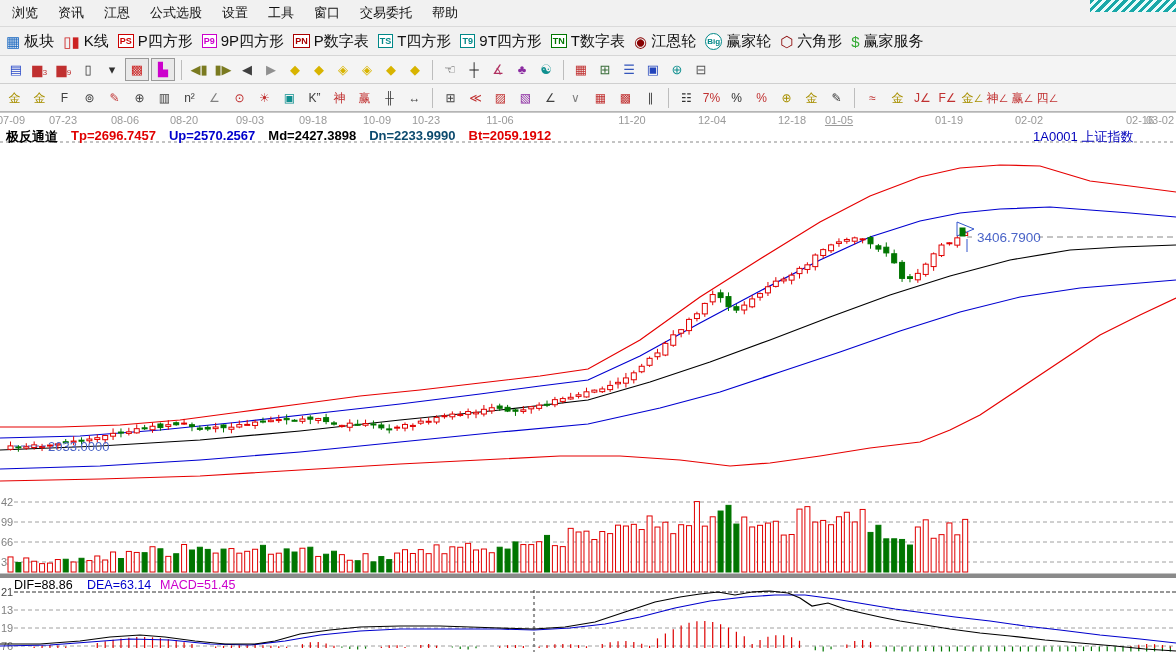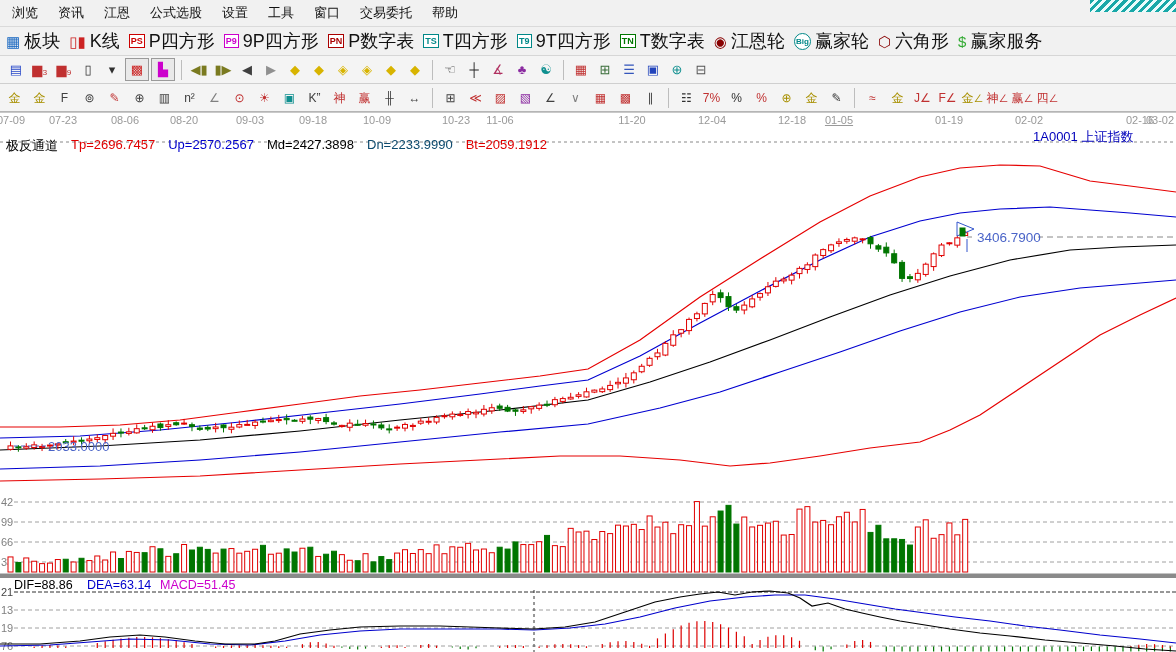--- a/index.html
+++ b/index.html
@@ -3,36 +3,36 @@
 <meta charset="utf-8">
 <style>
   html,body{margin:0;padding:0;}
   body{width:1176px;height:652px;overflow:hidden;position:relative;background:#fff;
        font-family:"Liberation Sans",sans-serif;-webkit-font-smoothing:none;}
   .bar{position:absolute;left:0;width:1176px;background:#f1f1f1;display:flex;align-items:center;box-sizing:border-box;}
   #menubar{top:0;height:27px;border-bottom:1px solid #dadada;padding-left:2px;}
   .menu-item{padding:0 10px;font-size:13px;color:#111;cursor:default;}
   #toolbar-main{top:27px;height:29px;border-bottom:1px solid #d6d6d6;padding-left:6px;}
   .tb2{display:flex;align-items:center;margin-right:9px;cursor:default;}
-  .tb2 .lab{font-size:18px;margin-left:4px;color:#111;white-space:nowrap;}
+  .tb2 .lab{font-size:15px;margin-left:4px;color:#111;white-space:nowrap;}
   .badge{min-width:15px;height:14px;padding:0 1px;border:1px solid;font-size:9px;font-weight:bold;
          display:inline-flex;align-items:center;justify-content:center;background:#fff;box-sizing:border-box;}
   .badge.round{border-radius:50%;width:17px;height:17px;font-size:8px;}
   .gl{font-size:15px;line-height:1;}
   #toolbar-view{top:56px;height:28px;border-bottom:1px solid #cfcfcf;padding-left:4px;background:#f4f4f4;}
   #toolbar-draw{top:84px;height:28px;border-bottom:1px solid #b5b5b5;padding-left:2px;background:#f4f4f4;}
   .tbi{width:22px;height:21px;display:inline-flex;align-items:center;justify-content:center;
        font-size:13px;margin:0 1px;cursor:default;line-height:1;}
   #toolbar-draw .tbi{width:23px;font-size:12px;}
   .tbi.pressed{border:1px solid #9a9a9a;background:#e9e9e9;}
   .vsep{width:1px;height:20px;background:#bdbdbd;margin:0 5px;}
   #axisrow{position:absolute;top:112px;left:0;width:1176px;height:14px;background:#fff;border-top:1px solid #c9c9c9;}
   .dlab{position:absolute;top:1px;font-size:11px;color:#999;transform:translateX(-50%);white-space:nowrap;}
   #chartwrap{position:absolute;top:126px;left:0;width:1176px;height:526px;}
-  #info{position:absolute;top:137px;left:6px;font-size:13px;display:flex;gap:13px;white-space:nowrap;}
+  #info{position:absolute;top:128px;left:6px;font-size:13px;display:flex;gap:13px;white-space:nowrap;font-weight:bold;}
   #ticker{position:absolute;top:128px;left:1033px;font-size:13px;white-space:nowrap;}
   #corner{position:absolute;top:0;right:0;width:86px;height:12px;
           background:repeating-linear-gradient(135deg,#18a8a8 0 3px,#eafcfc 3px 6px);}
   svg{display:block;font-family:"Liberation Sans",sans-serif;}
 </style>
 </head>
 <body>
 
 <div id="menubar" class="bar">
     <span class="menu-item">浏览</span>
@@ -176,21 +176,21 @@
     <span class="tbi" style="color: rgb(192, 48, 48);">四∠</span>
   </div>
 <div id="axisrow">
     <span class="dlab" style="left: 11px; color: rgb(153, 153, 153);">07-09</span>
     <span class="dlab" style="left: 63px; color: rgb(153, 153, 153); text-align: center;">07-23</span>
     <span class="dlab" style="left: 125px; color: rgb(153, 153, 153);">08-06</span>
     <span class="dlab" style="left: 184px; color: rgb(153, 153, 153);">08-20</span>
     <span class="dlab" style="left: 250px; color: rgb(153, 153, 153);">09-03</span>
     <span class="dlab" style="left: 313px; color: rgb(153, 153, 153);">09-18</span>
     <span class="dlab" style="left: 377px; color: rgb(153, 153, 153);">10-09</span>
-    <span class="dlab" style="left: 456px; color: rgb(153, 153, 153);">10-23</span>
+    <span class="dlab" style="left: 426px; color: rgb(153, 153, 153);">10-23</span>
     <span class="dlab" style="left: 500px; color: rgb(153, 153, 153);">11-06</span>
     <span class="dlab" style="left: 632px; color: rgb(153, 153, 153);">11-20</span>
     <span class="dlab" style="left: 712px; color: rgb(153, 153, 153);">12-04</span>
     <span class="dlab" style="left: 792px; color: rgb(153, 153, 153);">12-18</span>
     <span class="dlab" style="left: 839px; color: rgb(153, 153, 153); text-decoration: underline;">01-05</span>
     <span class="dlab" style="left: 949px; color: rgb(153, 153, 153);">01-19</span>
     <span class="dlab" style="left: 1029px; color: rgb(153, 153, 153);">02-02</span>
     <span class="dlab" style="left: 1140px; color: rgb(153, 153, 153);">02-16</span>
     <span class="dlab" style="left: 1160px; color: rgb(153, 153, 153);">03-02</span>
   </div>

